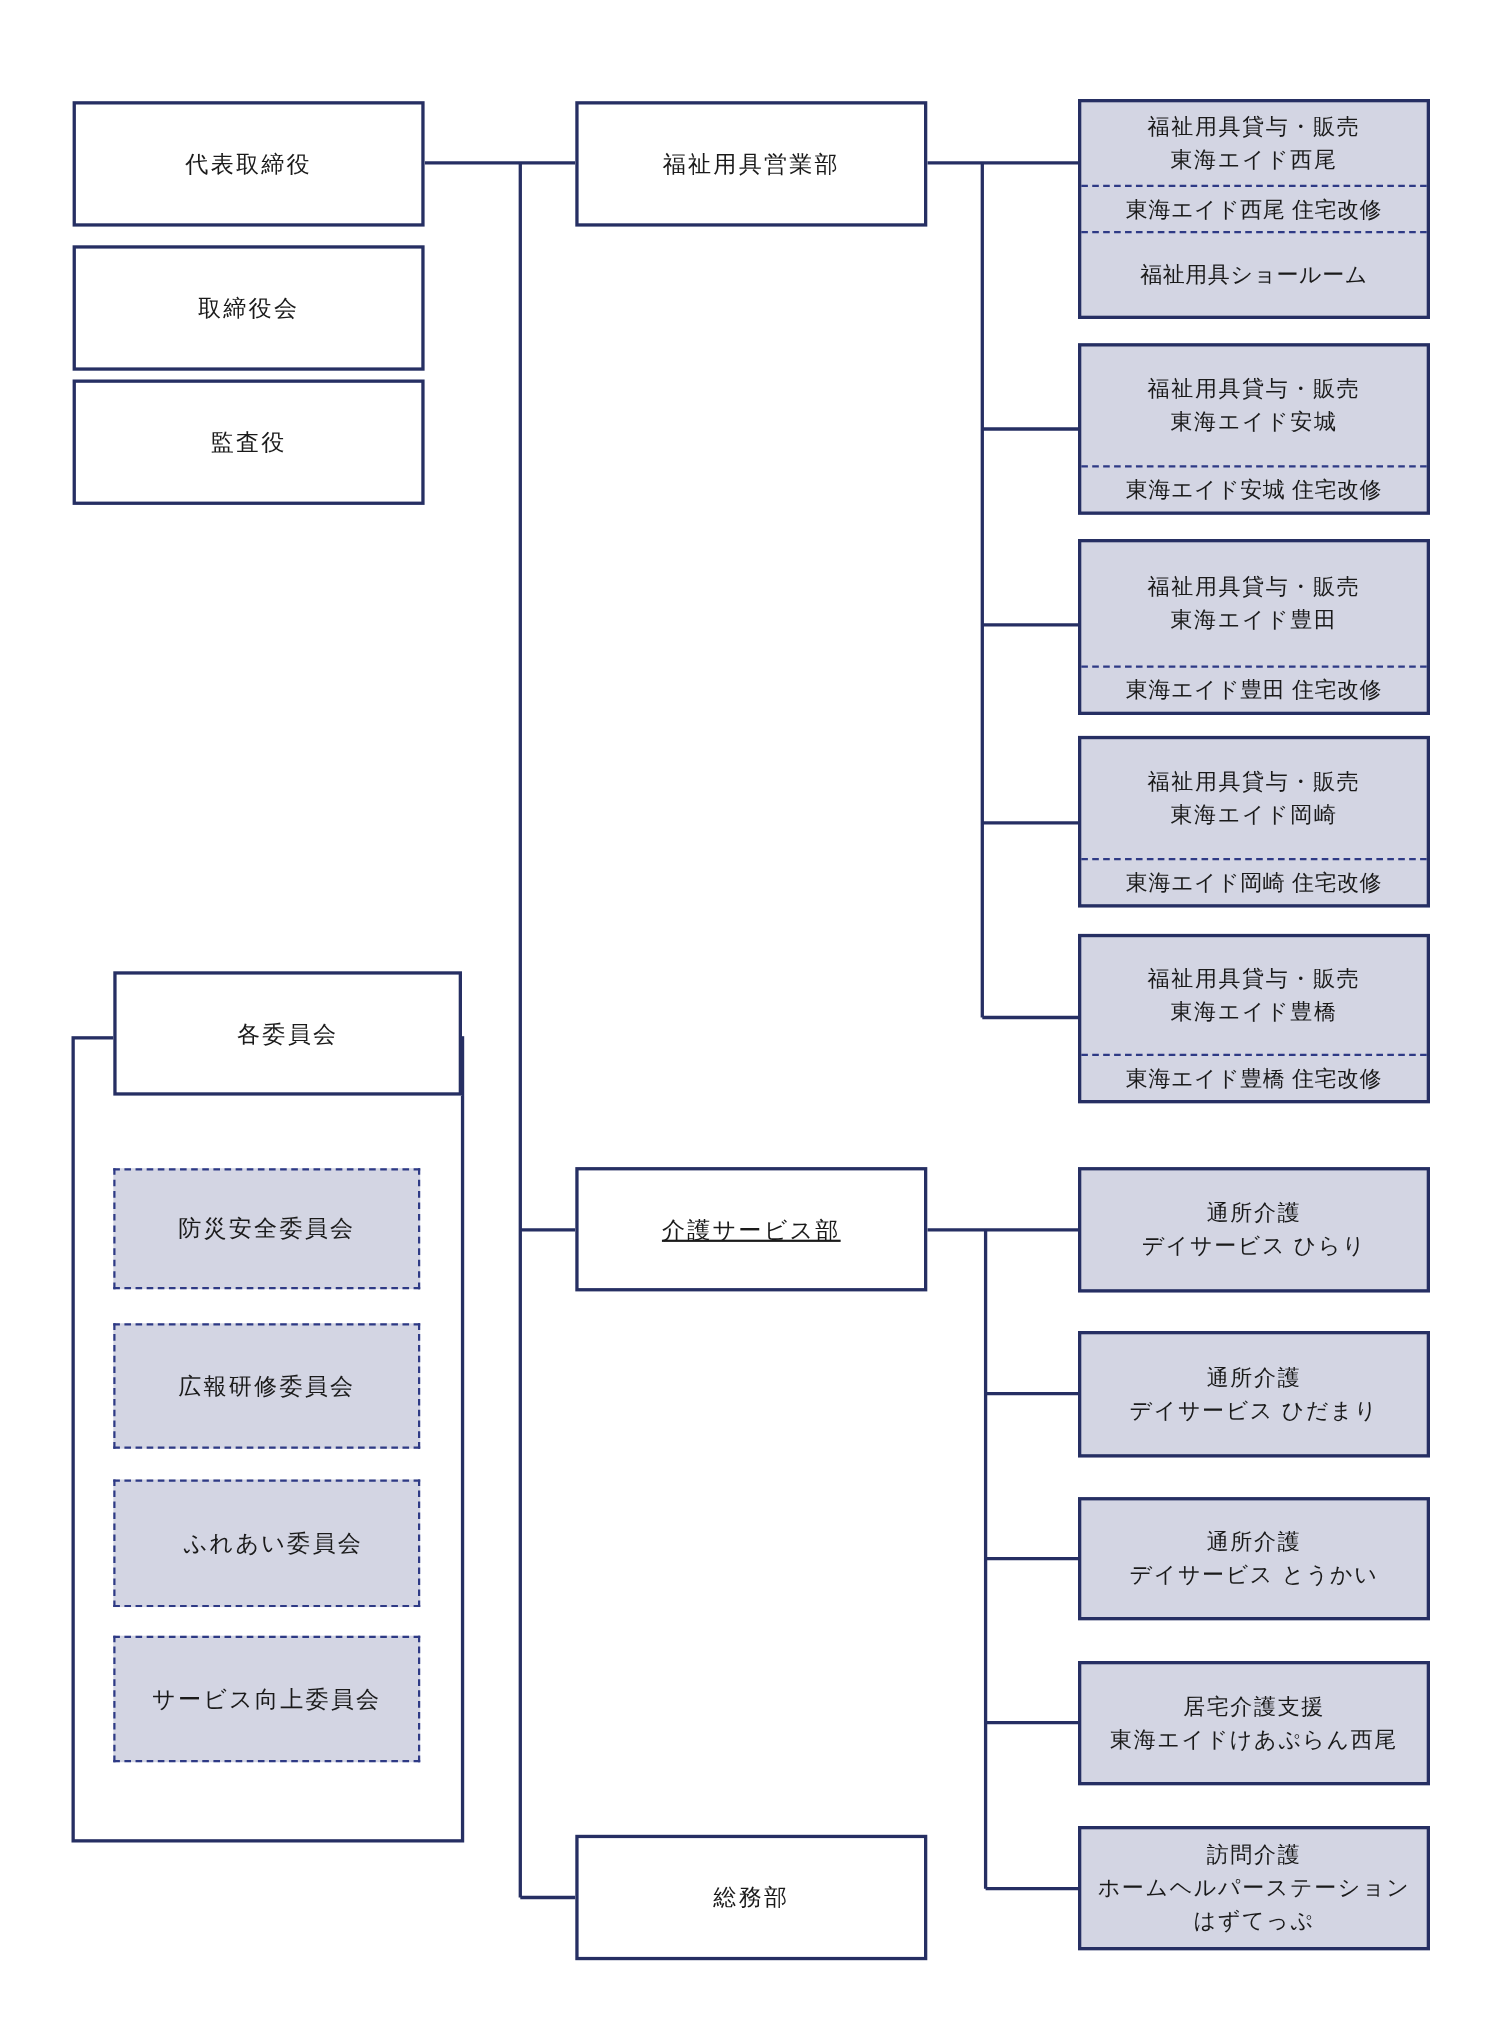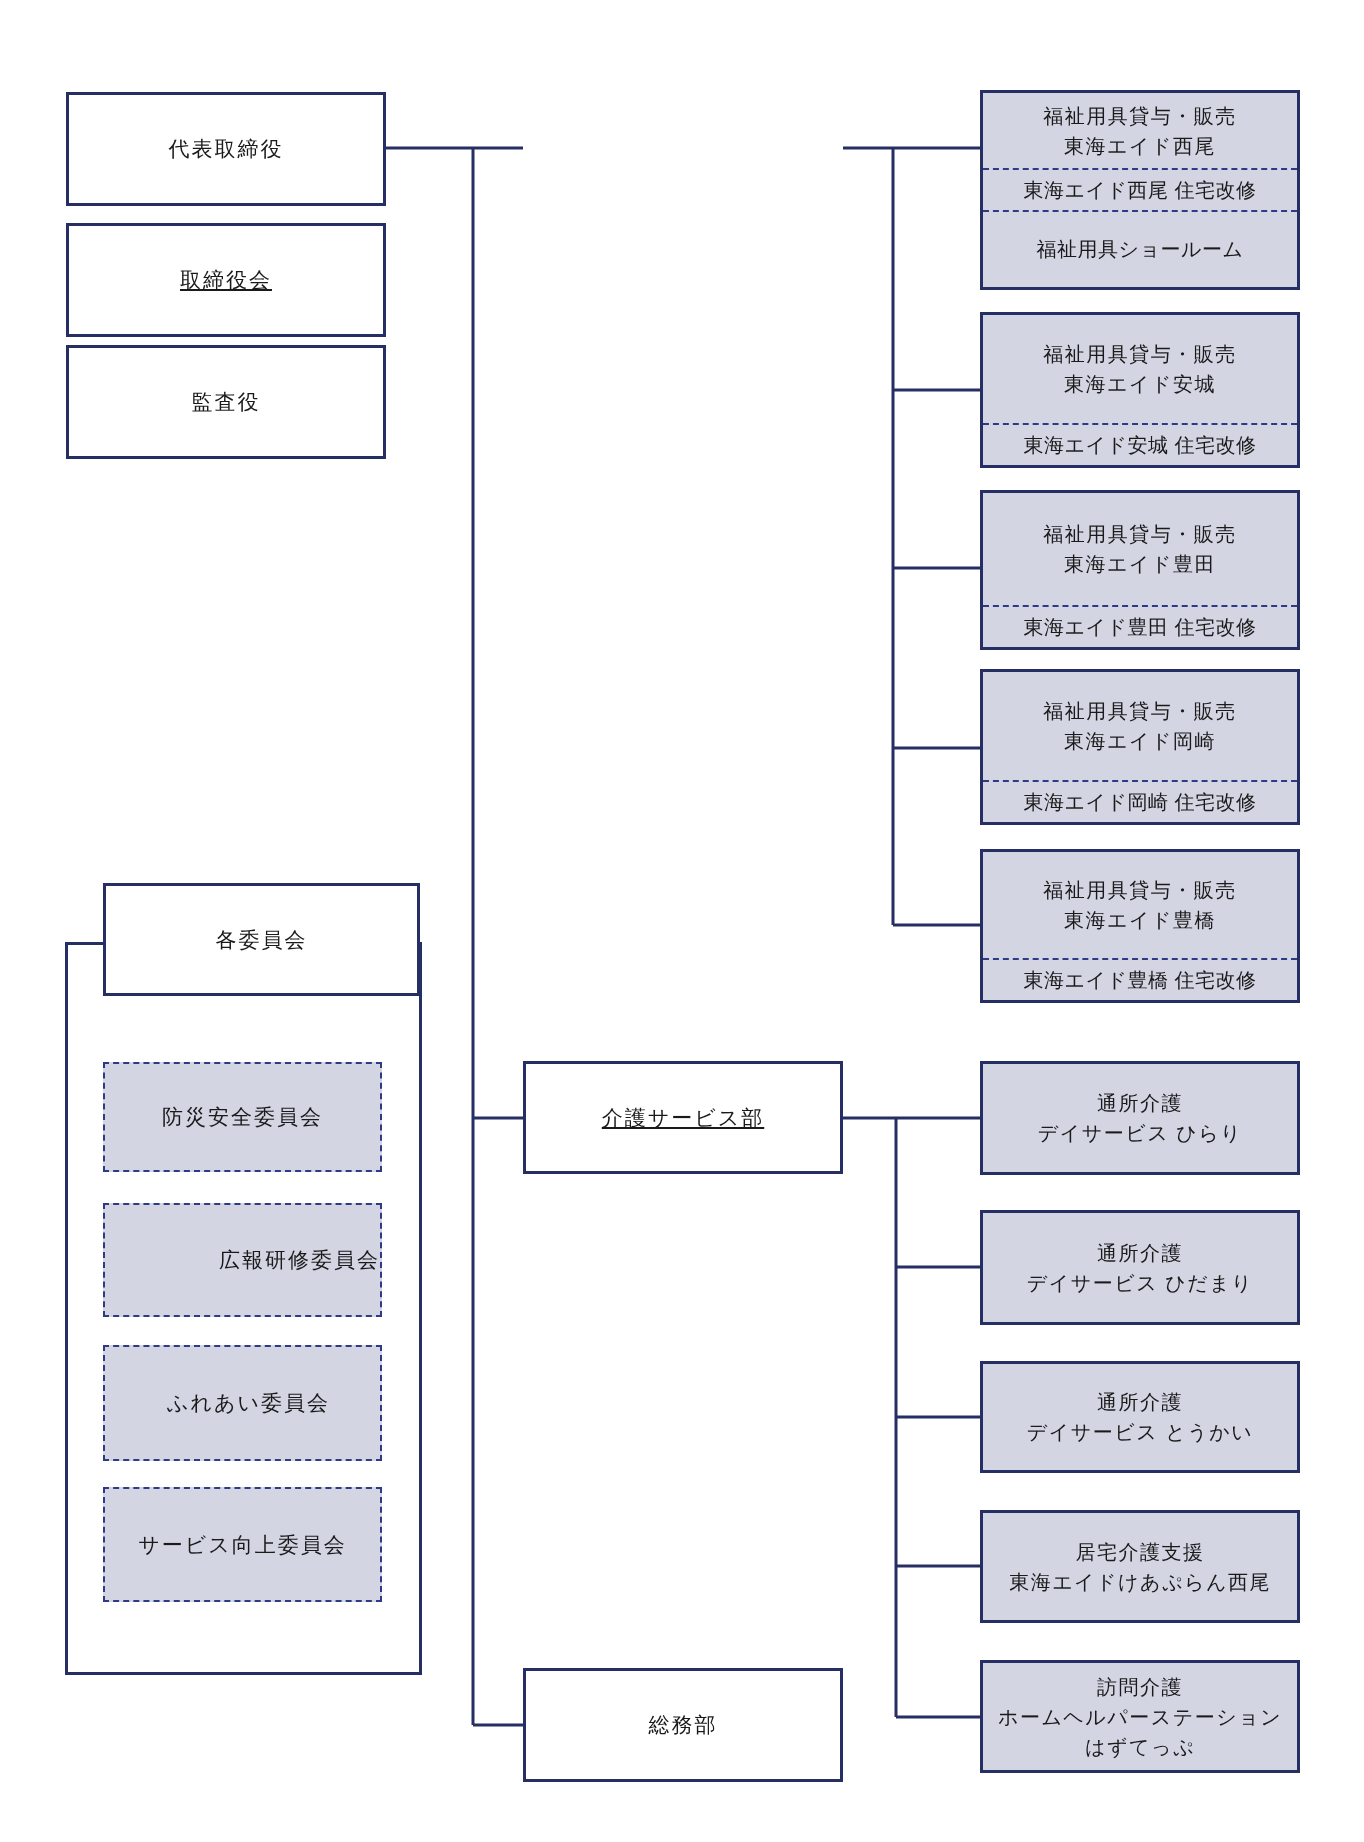--- a/index.html
+++ b/index.html
@@ -62,46 +62,49 @@
       <path d="M896 1267 H980"></path>
       <path d="M896 1417 H980"></path>
       <path d="M896 1566 H980"></path>
       <path d="M896 1717 H980"></path>
     </g>
   </svg>
 
   <div class="box solid label-lg" style="left:66px;top:92px;width:320px;height:114px;">
     <span>代表取締役</span>
   </div>
-  <div class="box solid label-lg" style="left:66px;top:223px;width:320px;height:114px;text-decoration:underline;">
+  <div class="box solid label-lg" style="left:66px;top:223px;width:320px;height:114px;">
     <span>取締役会</span>
   </div>
   <div class="box solid label-lg" style="left:66px;top:345px;width:320px;height:114px;">
     <span>監査役</span>
   </div>
 
   <div class="container-frame" style="left:65px;top:942px;width:357px;height:733px;"></div>
 
   <div class="box solid label-lg" style="left:103px;top:883px;width:317px;height:113px;text-align:center;">
     <span>各委員会</span>
   </div>
 
   <div class="box dashedbox label-lg" style="left:103px;top:1062px;width:279px;height:110px;">
     <span>防災安全委員会</span>
   </div>
-  <div class="box dashedbox label-lg" style="left:103px;top:1203px;width:279px;height:114px;justify-content:flex-end;">
+  <div class="box dashedbox label-lg" style="left:103px;top:1203px;width:279px;height:114px;">
     <span>広報研修委員会</span>
   </div>
   <div class="box dashedbox label-lg" style="left:103px;top:1345px;width:279px;height:116px;padding-left:12px;">
     <span>ふれあい委員会</span>
   </div>
   <div class="box dashedbox label-lg" style="left:103px;top:1487px;width:279px;height:115px;">
     <span>サービス向上委員会</span>
   </div>
 
+  <div class="box solid label-lg" style="left:523px;top:92px;width:320px;height:114px;">
+    <span>福祉用具営業部</span>
+  </div>
   <div class="box solid label-lg" style="left:523px;top:1061px;width:320px;height:113px;text-decoration:underline;">
     <span>介護サービス部</span>
   </div>
   <div class="box solid label-lg" style="left:523px;top:1668px;width:320px;height:114px;">
     <span>総務部</span>
   </div>
 
   <div class="box lav unit" style="left:980px;top:90px;width:320px;height:200px;">
     <div class="unit-main">
       <span class="l">福祉用具貸与・販売</span>

